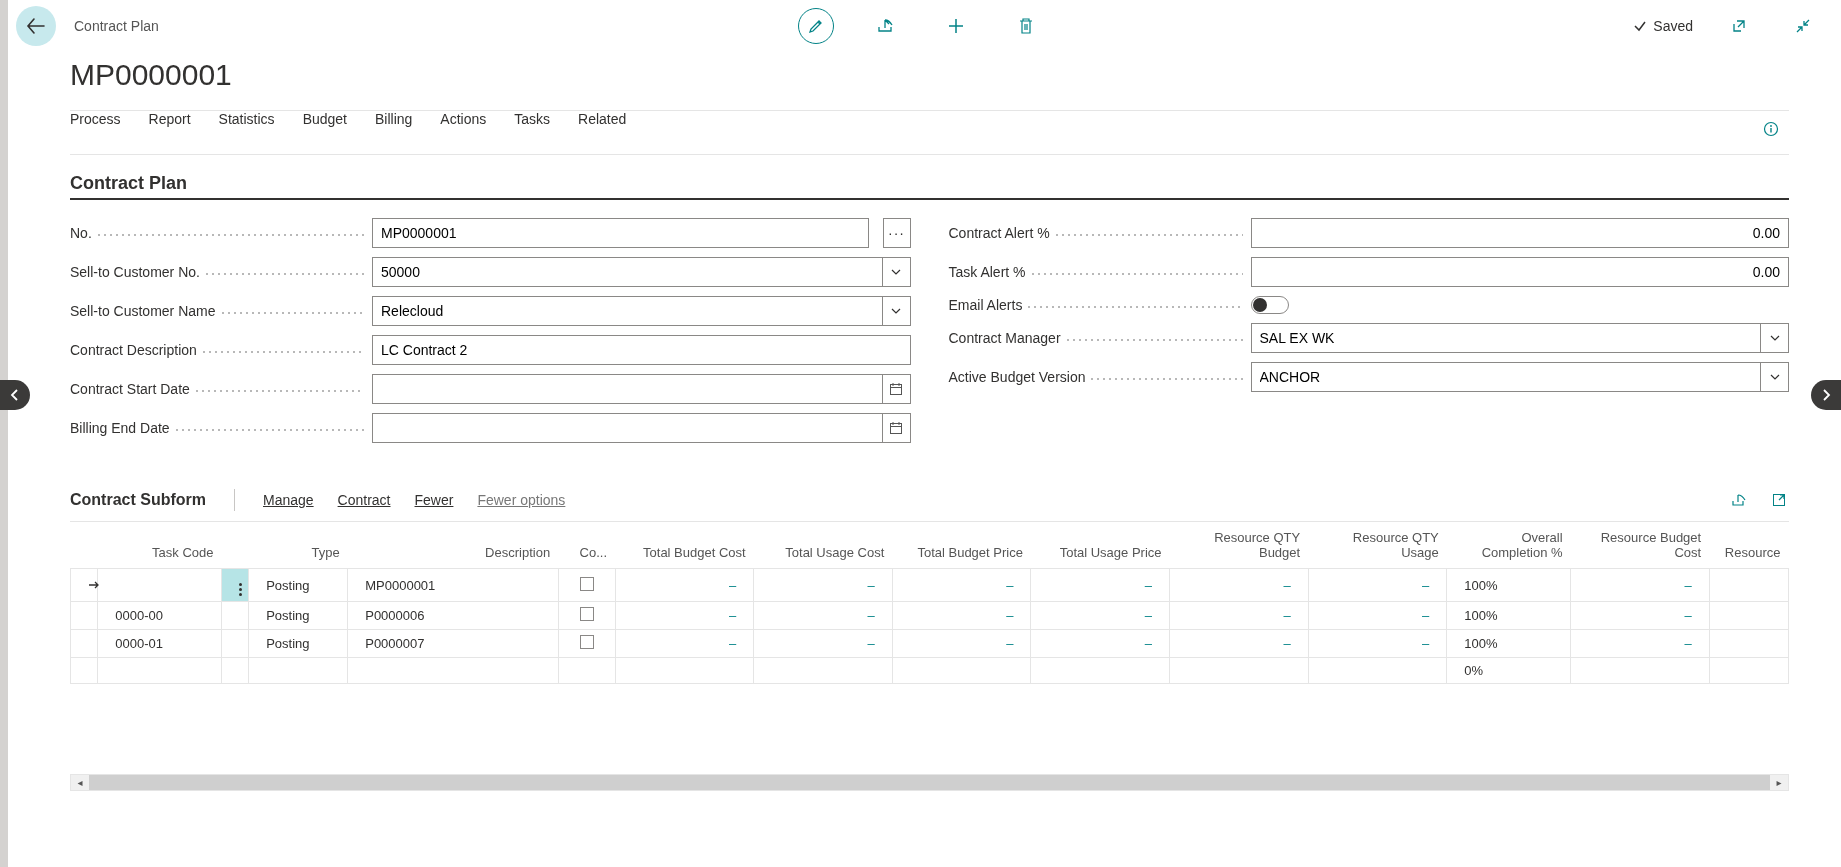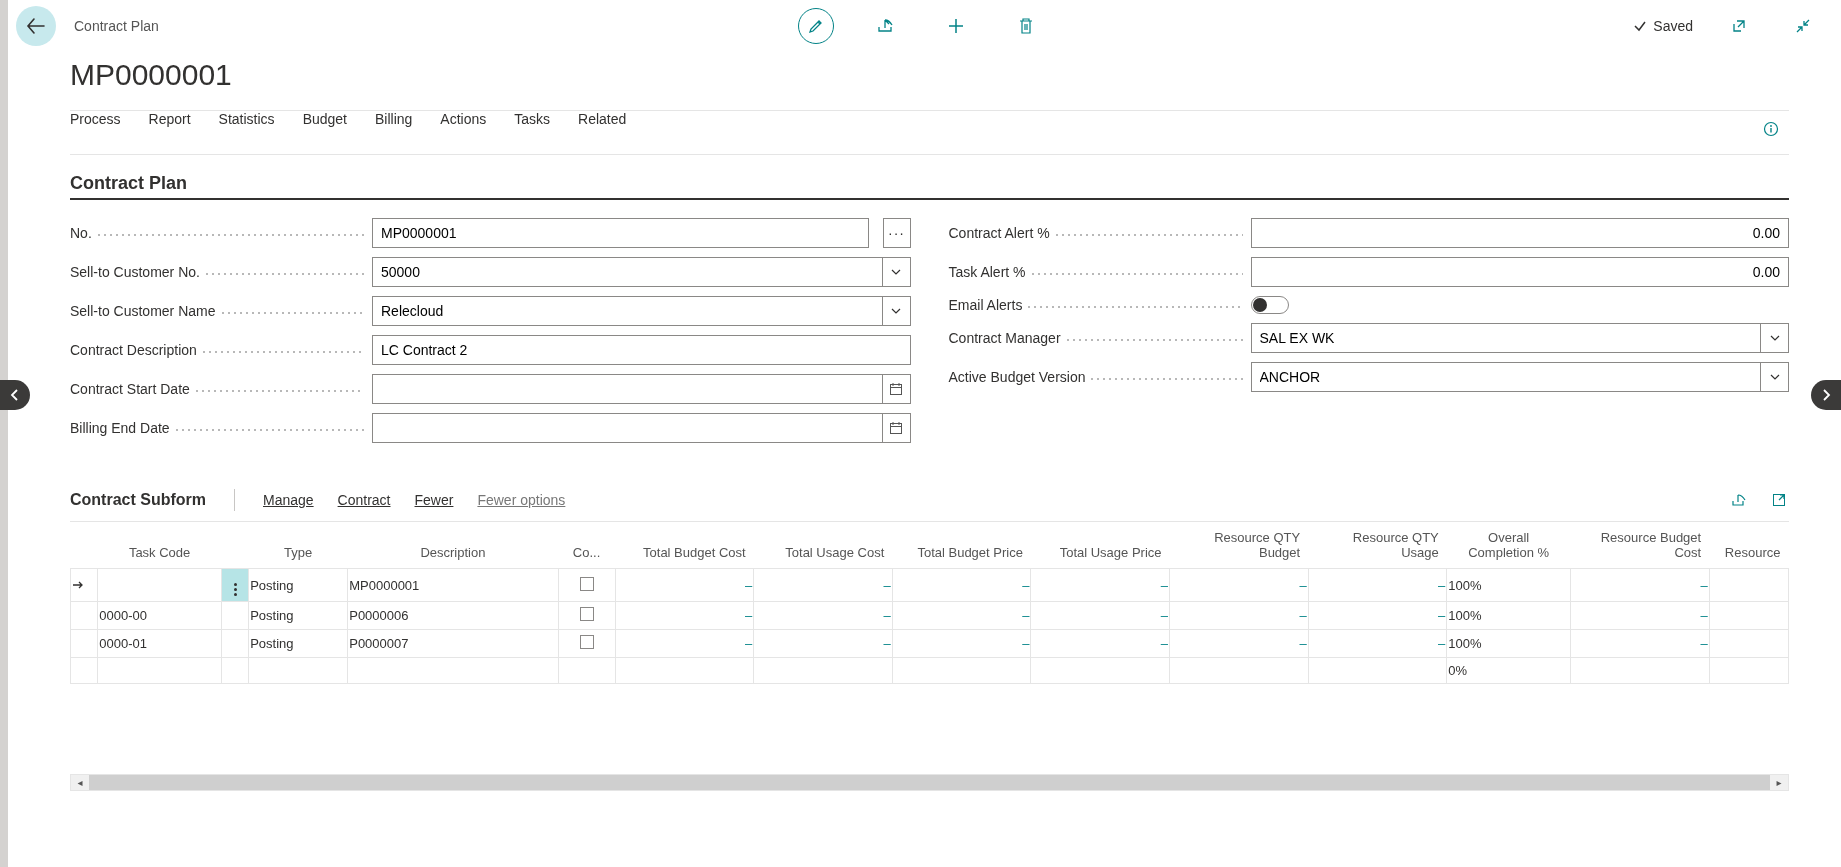--- a/index.html
+++ b/index.html
@@ -47,23 +47,23 @@
   .sub-title { font-size:16px; font-weight:700; }
   .sub-divider { width:1px; height:22px; background:#c8c6c4; margin:0 28px; }
   .sub-actions { display:flex; gap:24px; font-size:14px; }
   .sub-actions .link { color:#323130; cursor:pointer;text-decoration:underline; }
   .sub-actions .link.light { color:#777; }
   .sub-right { margin-left:auto; display:flex; gap:20px; color:#038387; }
   .sub-separator { border:none; border-top:1px solid #e5e5e5; margin:10px 0 0 0; }
 
   .grid-scroll { position:relative; margin-top:0; }
   table.subgrid { border-collapse:collapse; width:100%; font-size:13px; table-layout:fixed; }
-  table.subgrid th { text-align:center; font-weight:400; color:#555; padding:8px 8px; border-bottom:1px solid #e5e5e5; vertical-align:bottom; }
+  table.subgrid th { text-align:right; font-weight:400; color:#555; padding:8px 8px; border-bottom:1px solid #e5e5e5; vertical-align:bottom; }
   table.subgrid th.ra, table.subgrid td.ra { text-align:right; }
-  table.subgrid td { padding:5px 1px; border:1px solid #e5e5e5; height:26px; }
+  table.subgrid td { padding:5px 17px; border:1px solid #e5e5e5; height:26px; }
   table.subgrid td.dash { color:#038387; text-align:right; }
   .row-selector { width:22px; text-align:center; }
   .row-menu-cell { width:22px; text-align:center; background:#b6e4e6; cursor:pointer; }
   .v-dots { display:inline-flex; flex-direction:column; gap:2px; align-items:center; }
   .v-dots span { width:3px; height:3px; background:#323130; border-radius:50%; }
   .cb { width:14px; height:14px; border:1px solid #8a8886; display:inline-block; }
 
   .bottom-scroll { margin-top:90px; height:17px; display:flex; align-items:center; border:1px solid #e5e5e5; }
   .sb-btn { width:18px; height:100%; background:#f0f0f0; display:flex; align-items:center; justify-content:center; font-size:10px; color:#555; cursor:pointer; }
   .sb-track { flex:1; height:100%; background:#cfcfcf; }

